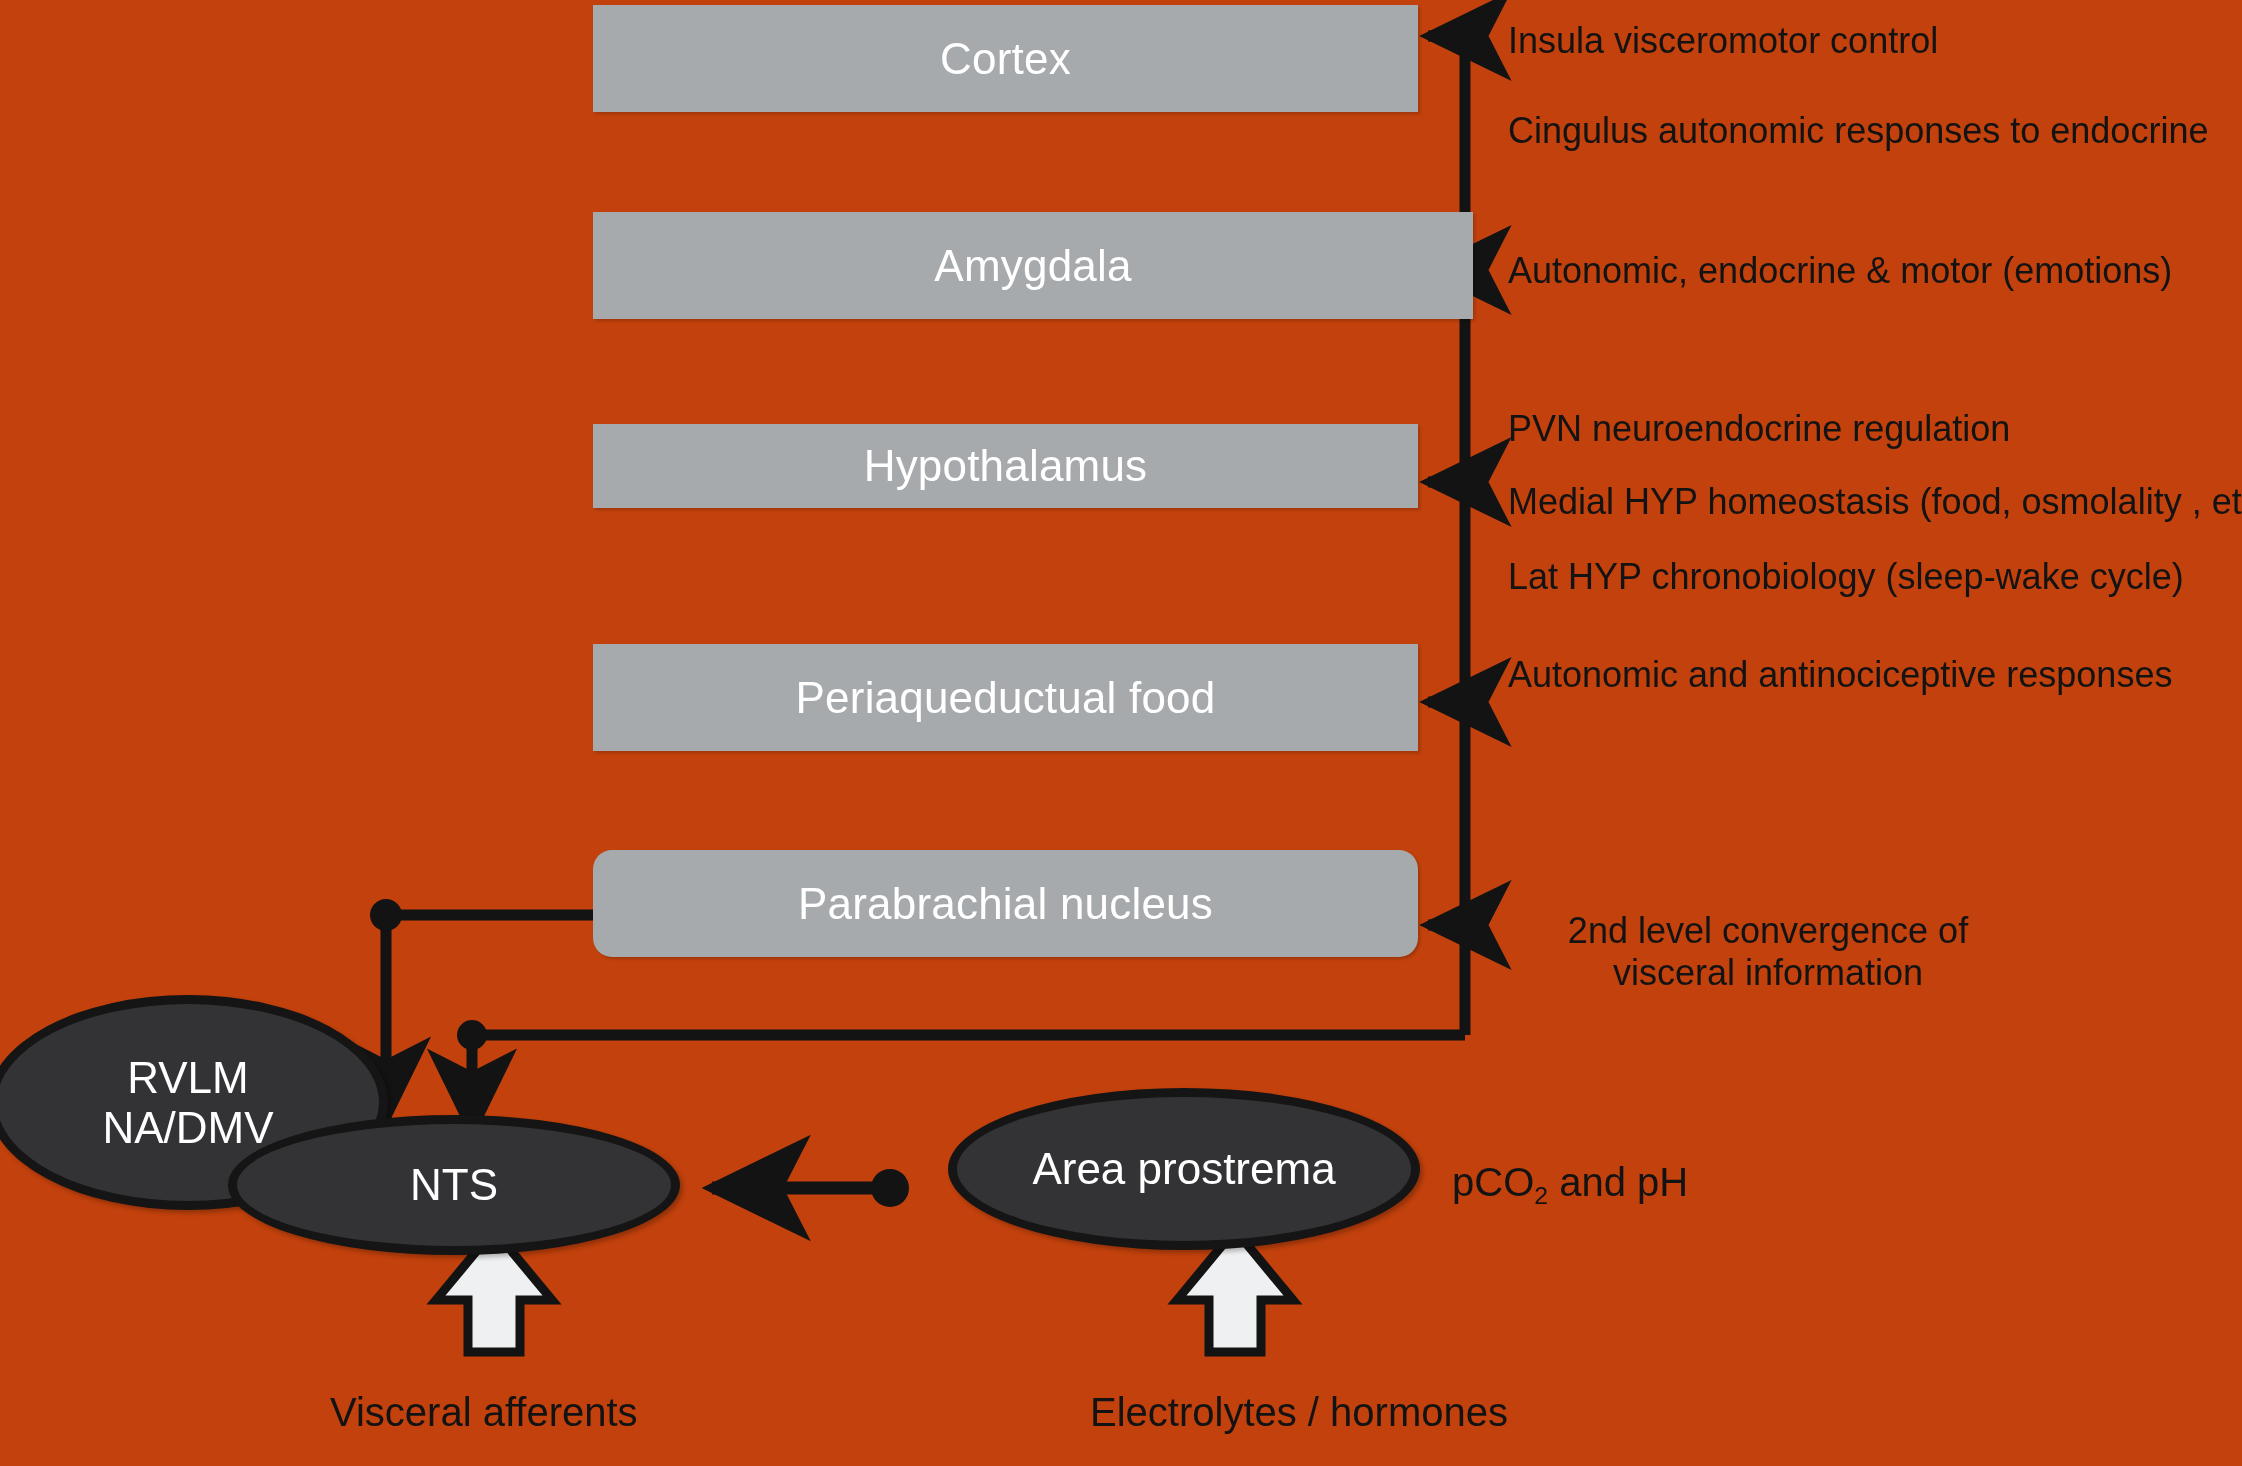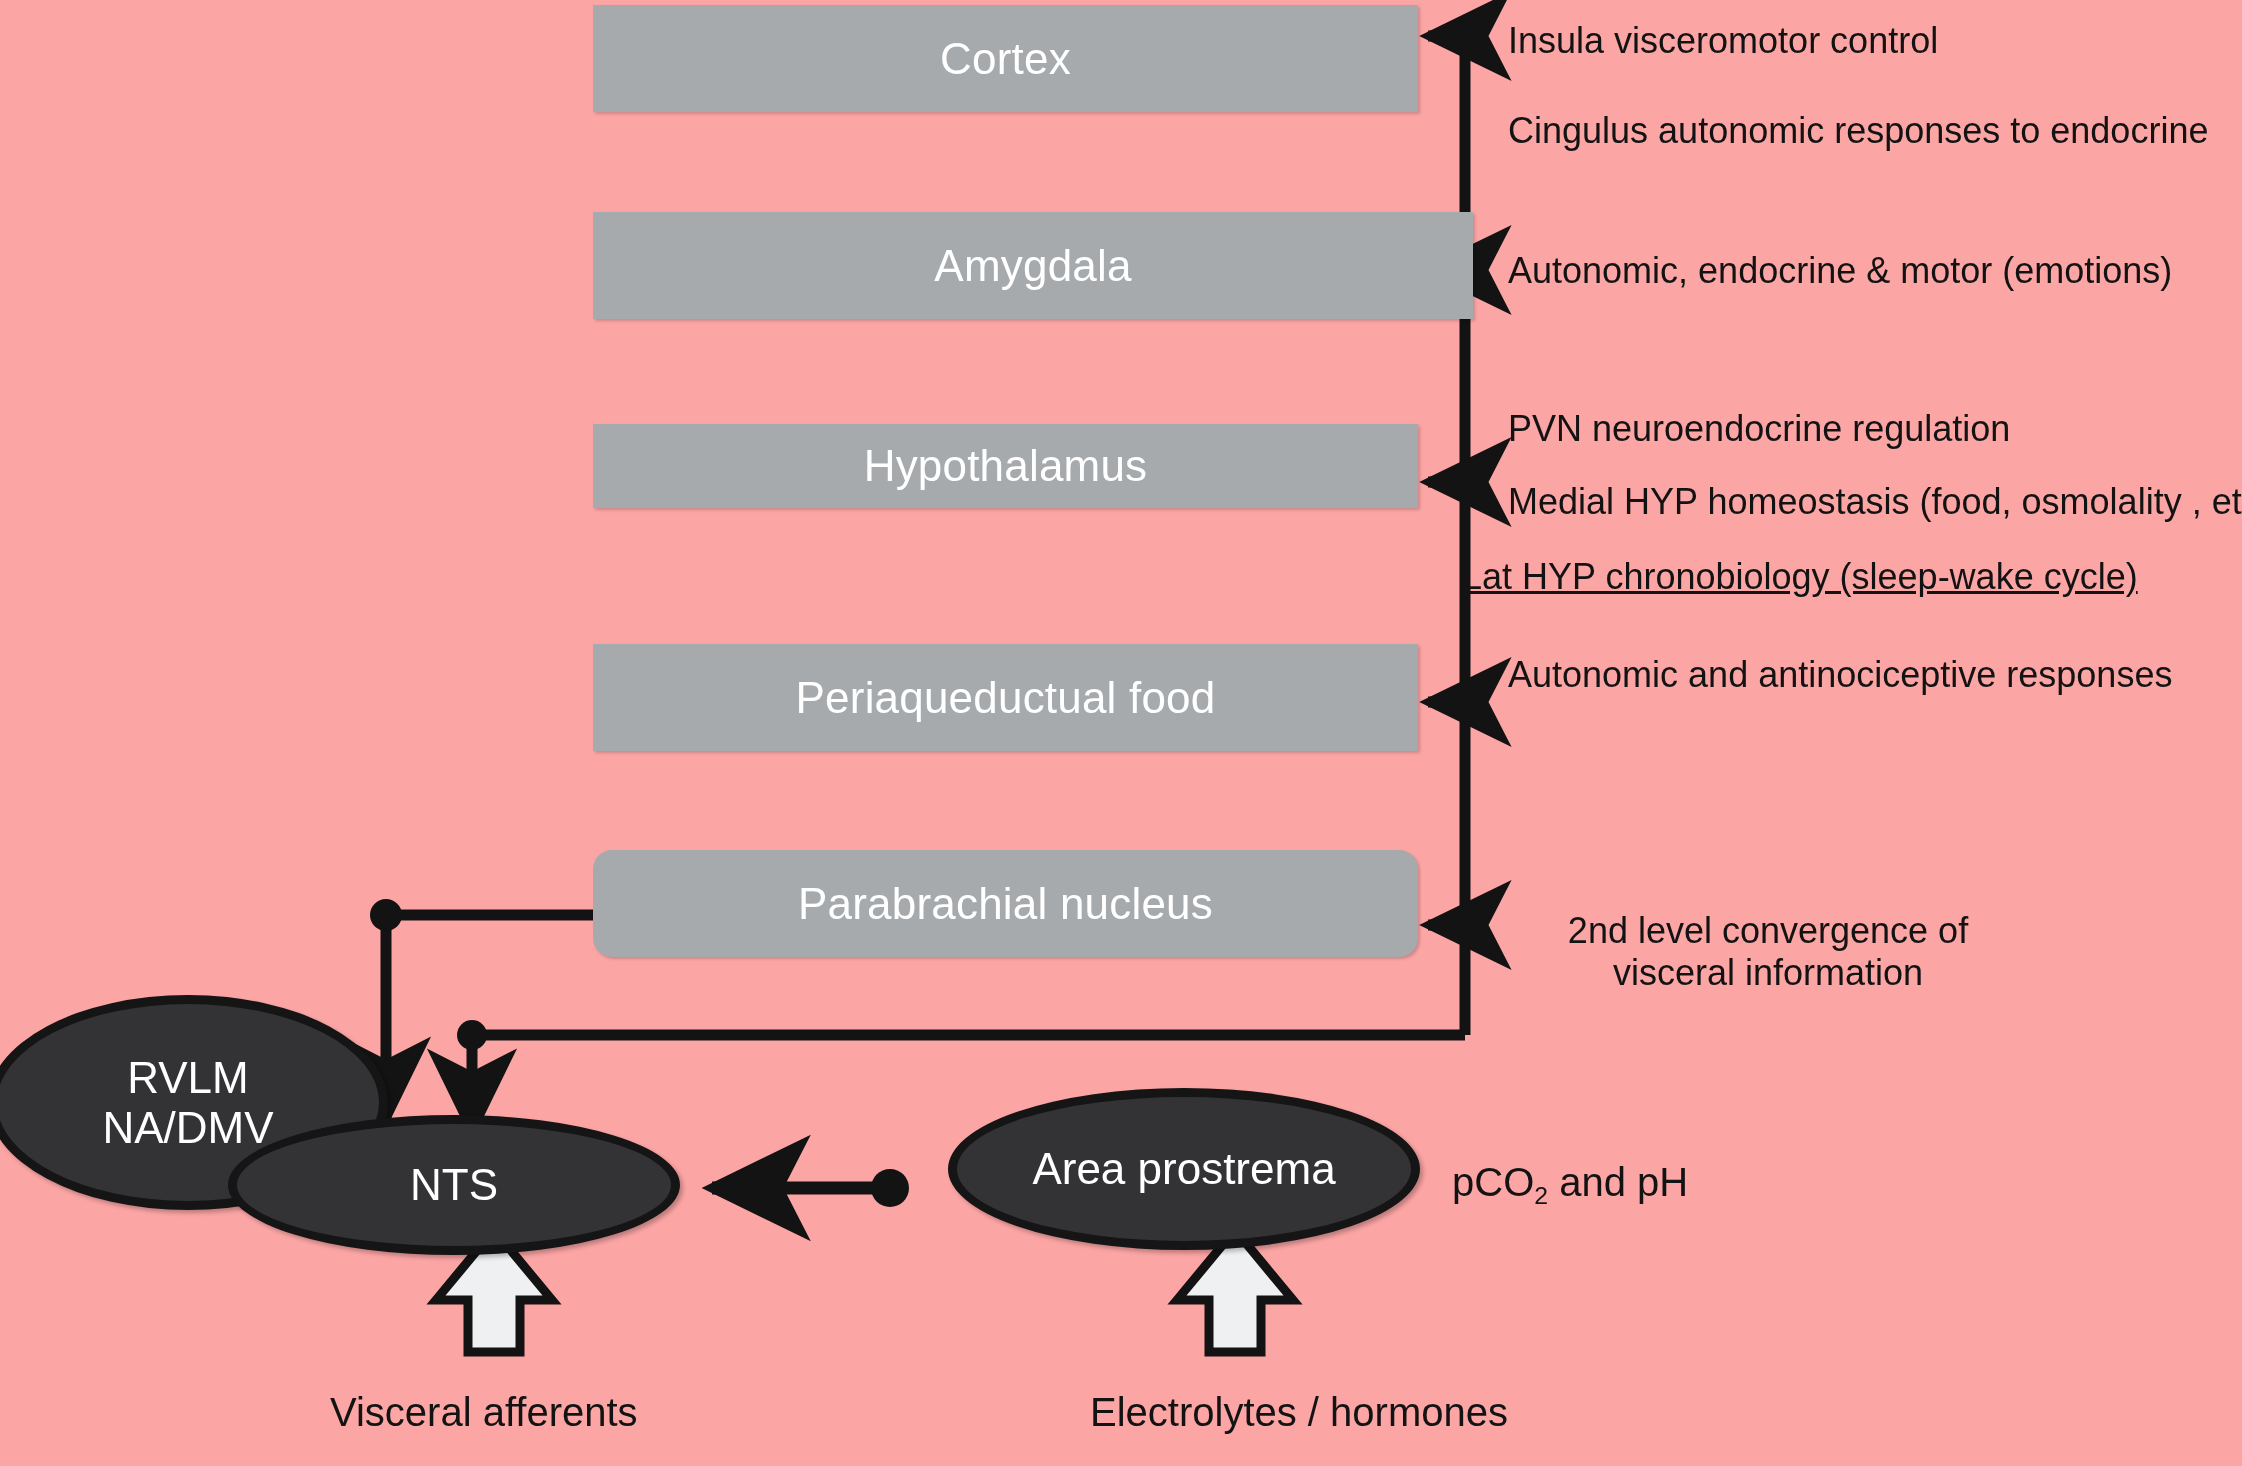--- a/index.html
+++ b/index.html
@@ -8,21 +8,21 @@
     padding: 0;
     background: #ffffff;
   }
   body {
     font-family: "Liberation Sans", sans-serif;
   }
   #canvas {
     position: relative;
     width: 2242px;
     height: 1466px;
-    background: #fca5a5;
+    background: #c2410c;
     overflow: hidden;
   }
   
   .region-box {
     position: absolute;
     background: #a7aaad;
     color: #ffffff;
     display: flex;
     align-items: center;
     justify-content: center;
@@ -145,21 +145,21 @@
     <span>Parabrachial nucleus</span>
   </div>
 
   <div class="note" style="left:1508px; top:20px;">Insula visceromotor control</div>
   <div class="note" style="left:1508px; top:110px;">Cingulus autonomic responses to endocrine</div>
 
   <div class="note" style="left:1508px; top:250px;">Autonomic, endocrine &amp; motor (emotions)</div>
 
   <div class="note" style="left:1508px; top:408px;">PVN neuroendocrine regulation</div>
   <div class="note" style="left:1508px; top:481px;">Medial HYP homeostasis (food, osmolality , etc)</div>
-  <div class="note" style="left:1462px; top:556px;text-decoration:underline;">Lat HYP chronobiology (sleep-wake cycle)</div>
+  <div class="note" style="left:1508px; top:556px;">Lat HYP chronobiology (sleep-wake cycle)</div>
 
   <div class="note" style="left:1508px; top:654px;">Autonomic and antinociceptive responses</div>
 
   <div class="note wrapped" style="left:1508px; top:910px; width:520px;">2nd level convergence of visceral information</div>
 
   <div class="ellipse" style="left:-12px; top:995px; width:400px; height:215px;">
     <span>
       <span>RVLM</span><br>
       <span>NA/DMV</span>
     </span>

